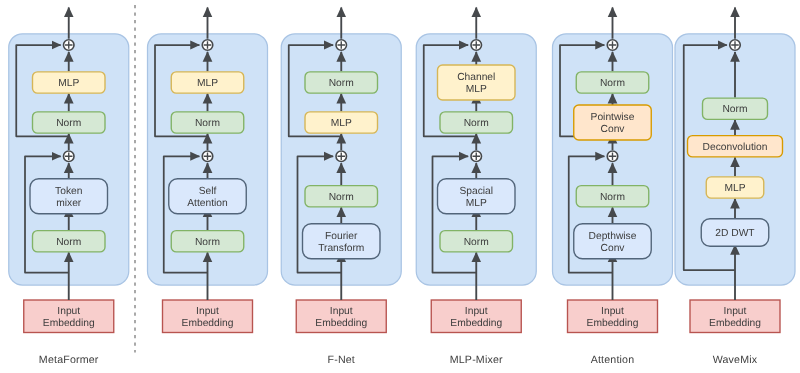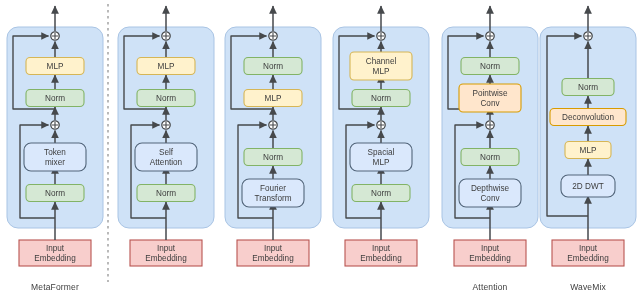--- a/index.html
+++ b/index.html
@@ -269,15 +269,17 @@
         <text x="588" y="89.9" text-anchor="middle" font-family="&quot;Liberation Sans&quot;,&quot;DejaVu Sans&quot;,sans-serif" font-size="8.2" fill="#3d3d3d">Norm</text>
       </g>
       <g>
         <circle cx="588" cy="36" r="4.2" fill="#ffffff" stroke="#46494c" stroke-width="1.3"></circle>
         <path d="M585,36 L591,36 M588,33 L588,39" stroke="#46494c" stroke-width="1.1"></path>
       </g>
       <path d="M108,4 L108,282" stroke="#8c8c8c" stroke-width="1.2" stroke-dasharray="2.5 3.5" fill="none"></path>
     </svg>
     <div class="arch-label" style="left: -5px; top: 282px; width: 120px;">MetaFormer</div>
     <div class="arch-label" style="left: 106px; top: 298px; width: 120px; text-align: center;">Transformer</div>
+    <div class="arch-label" style="left: 213px; top: 282px; width: 120px;">F-Net</div>
+    <div class="arch-label" style="left: 321px; top: 282px; width: 120px;">MLP-Mixer</div>
     <div class="arch-label" style="left: 430px; top: 282px; width: 120px;">Attention</div>
     <div class="arch-label" style="left: 528px; top: 282px; width: 120px;">WaveMix</div>
   </div>
 
 </body></html>

